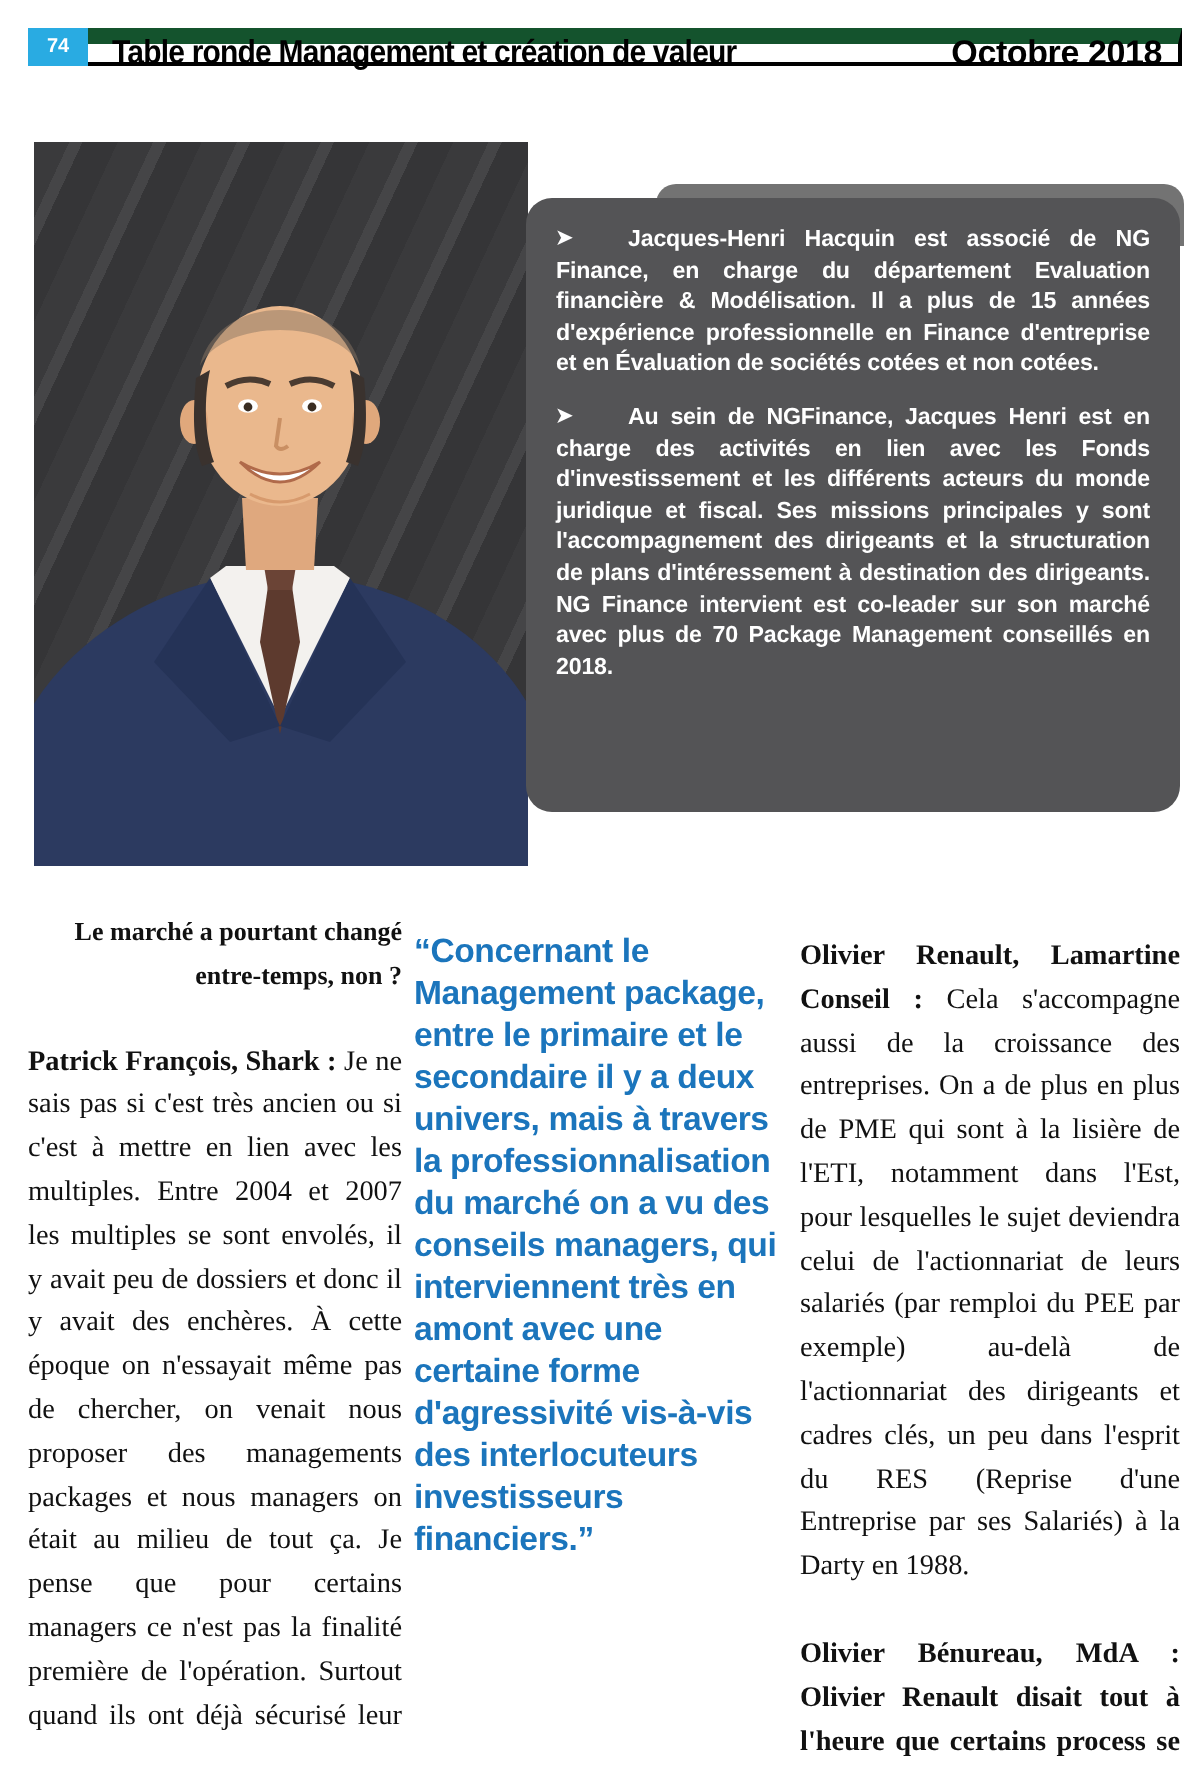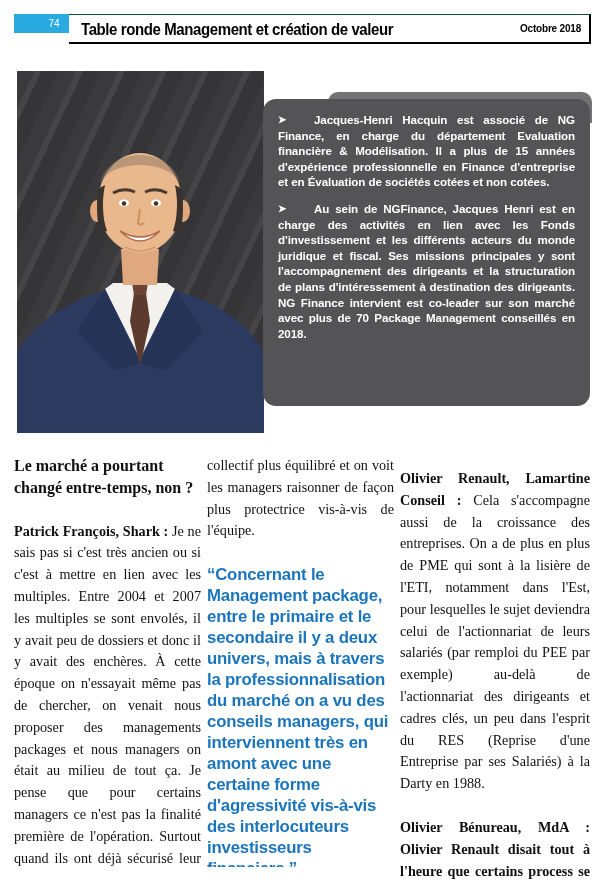--- a/index.html
+++ b/index.html
@@ -4,34 +4,34 @@
 <style>
   html,body{margin:0;padding:0;}
   body{
     width:601px;height:888px;position:relative;background:#ffffff;
     font-family:"Liberation Serif", serif;overflow:hidden;
   }
   
   .header{position:absolute;left:14px;top:14px;width:577px;height:20px;display:flex;}
   .pagenum{
     width:30px;height:19px;background:#29ABE2;color:#fff;
-    font-family:"Liberation Sans",sans-serif;font-weight:400;font-size:10px;
-    display:flex;align-items:center;justify-content:center;padding-left:25px;
+    font-family:"Liberation Sans",sans-serif;font-weight:700;font-size:10px;
+    display:flex;align-items:center;justify-content:center;
   }
   .header-band{
-    flex:1;border-top:1px solid #14532d;border-bottom:2px solid #000;border-right:2px solid #000;
+    flex:1;border-top:8px solid #14532d;border-bottom:2px solid #000;border-right:2px solid #000;
     display:flex;align-items:center;justify-content:space-between;
-    padding:0 8px 0 12px;background:#fff;box-sizing:border-box;height:30px;
+    padding:0 8px 0 12px;background:#fff;box-sizing:border-box;height:19px;
   }
   .header-title{
     font-family:"Liberation Sans",sans-serif;font-weight:800;font-size:15px;
     letter-spacing:-0.4px;color:#000;white-space:nowrap;transform:scaleY(1.1);
   }
   .header-date{
-    font-family:"Liberation Sans",sans-serif;font-weight:800;font-size:10px;
+    font-family:"Liberation Sans",sans-serif;font-weight:800;font-size:17px;
     letter-spacing:-0.2px;color:#000;white-space:nowrap;
   }
   
   .photo{
     position:absolute;left:17px;top:71px;width:247px;height:362px;overflow:hidden;
     background:repeating-linear-gradient(115deg,#3a3a3c 0 16px,#454547 16px 22px,#353537 22px 38px);
   }
   .photo svg{display:block;}
   
   .name-tab{
@@ -48,21 +48,21 @@
     line-height:15.6px;text-align:justify;letter-spacing:-0.1px;border-radius:13px;
   }
   .bio-box p{margin:0 0 11px 0;}
   .arr{display:inline-block;width:36px;font-size:10px;vertical-align:1px;}
   
   .col{position:absolute;top:455px;height:412px;overflow:hidden;
     font-size:14.2px;line-height:21.8px;text-align:justify;color:#111;}
   .col-1{left:14px;width:187px;}
   .col-2{left:207px;width:187px;}
   .col-3{left:400px;width:190px;margin-top:13px;}
-  .col-heading{font-weight:700;text-align:left;margin:0 0 22px 0;font-size:16px;}
+  .col-heading{font-weight:700;text-align:right;margin:0 0 22px 0;font-size:13px;}
   .col p{margin:0 0 22px 0;}
   .lead{font-weight:700;}
   .boldpara{font-weight:700;}
   .quote{
     font-family:"Liberation Sans",sans-serif;font-weight:700;font-size:16.8px;
     line-height:21px;color:#1B75BC;text-align:left;margin:10px 0 0 0;letter-spacing:-0.2px;
   }
 </style>
 </head>
 <body>
@@ -124,21 +124,20 @@
   <p><span class="arr">➤</span><span>Au sein de NGFinance, Jacques Henri est en charge des activités en lien avec les Fonds d'investissement et les différents acteurs du monde juridique et fiscal. Ses missions principales y sont l'accompagnement des dirigeants et la structuration de plans d'intéressement à destination des dirigeants. NG Finance intervient est co-leader sur son marché avec plus de 70 Package Management conseillés en 2018.</span></p>
 </div>
 
 <div class="col col-1">
   <p class="col-heading">Le marché a pourtant changé entre-temps, non ?</p>
   <p><span class="lead">Patrick François, Shark :</span><span> Je ne sais pas si c'est très ancien ou si c'est à mettre en lien avec les multiples. Entre 2004 et 2007 les multiples se sont envolés, il y avait peu de dossiers et donc il y avait des enchères. À cette époque on n'essayait même pas de chercher, on venait nous proposer des managements packages et nous managers on était au milieu de tout ça. Je pense que pour certains managers ce n'est pas la finalité première de l'opération. Surtout quand ils ont déjà sécurisé leur patrimoine lors d'un premier ou deuxième LBO, l'enjeu se situera plus au niveau de l'accompagnement stratégique de l'entreprise.</span></p>
 
 </div>
 
 <div class="col col-2">
-  <p>collectif plus équilibré et on voit les managers raisonner de façon plus protectrice vis-à-vis de l'équipe.</p>
   <div class="quote">“Concernant le Management package, entre le primaire et le secondaire il y a deux univers, mais à travers la professionnalisation du marché on a vu des conseils managers, qui interviennent très en amont avec une certaine forme d'agressivité vis-à-vis des interlocuteurs investisseurs financiers.”</div>
 
 </div>
 
 <div class="col col-3">
   <p><span class="lead">Olivier Renault, Lamartine Conseil :</span><span> Cela s'accompagne aussi de la croissance des entreprises. On a de plus en plus de PME qui sont à la lisière de l'ETI, notamment dans l'Est, pour lesquelles le sujet deviendra celui de l'actionnariat de leurs salariés (par remploi du PEE par exemple) au-delà de l'actionnariat des dirigeants et cadres clés, un peu dans l'esprit du RES (Reprise d'une Entreprise par ses Salariés) à la Darty en 1988.</span></p>
   <p class="boldpara">Olivier Bénureau, MdA : Olivier Renault disait tout à l'heure que certains process se faisaient sans que les candidats puissent échanger avec le management, c'est assez surprenant non ?</p>
 
 </div>
 

